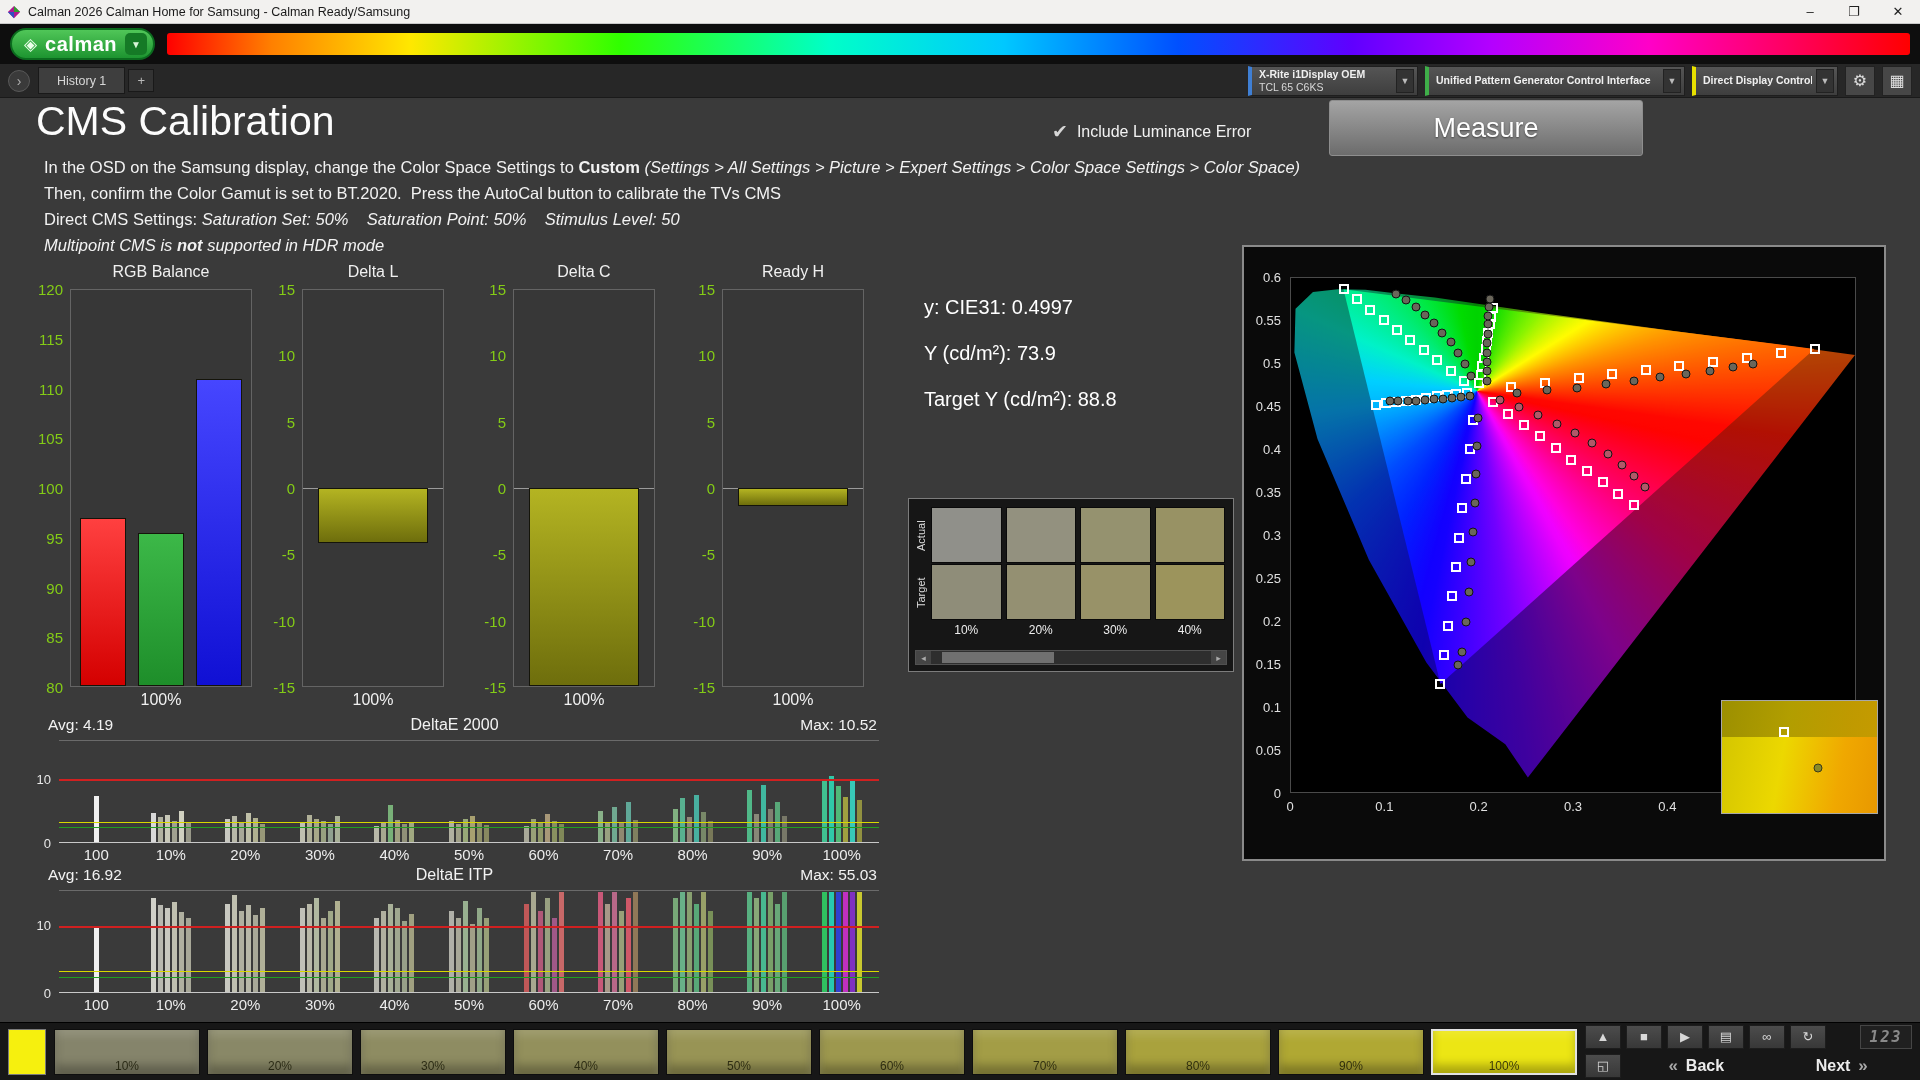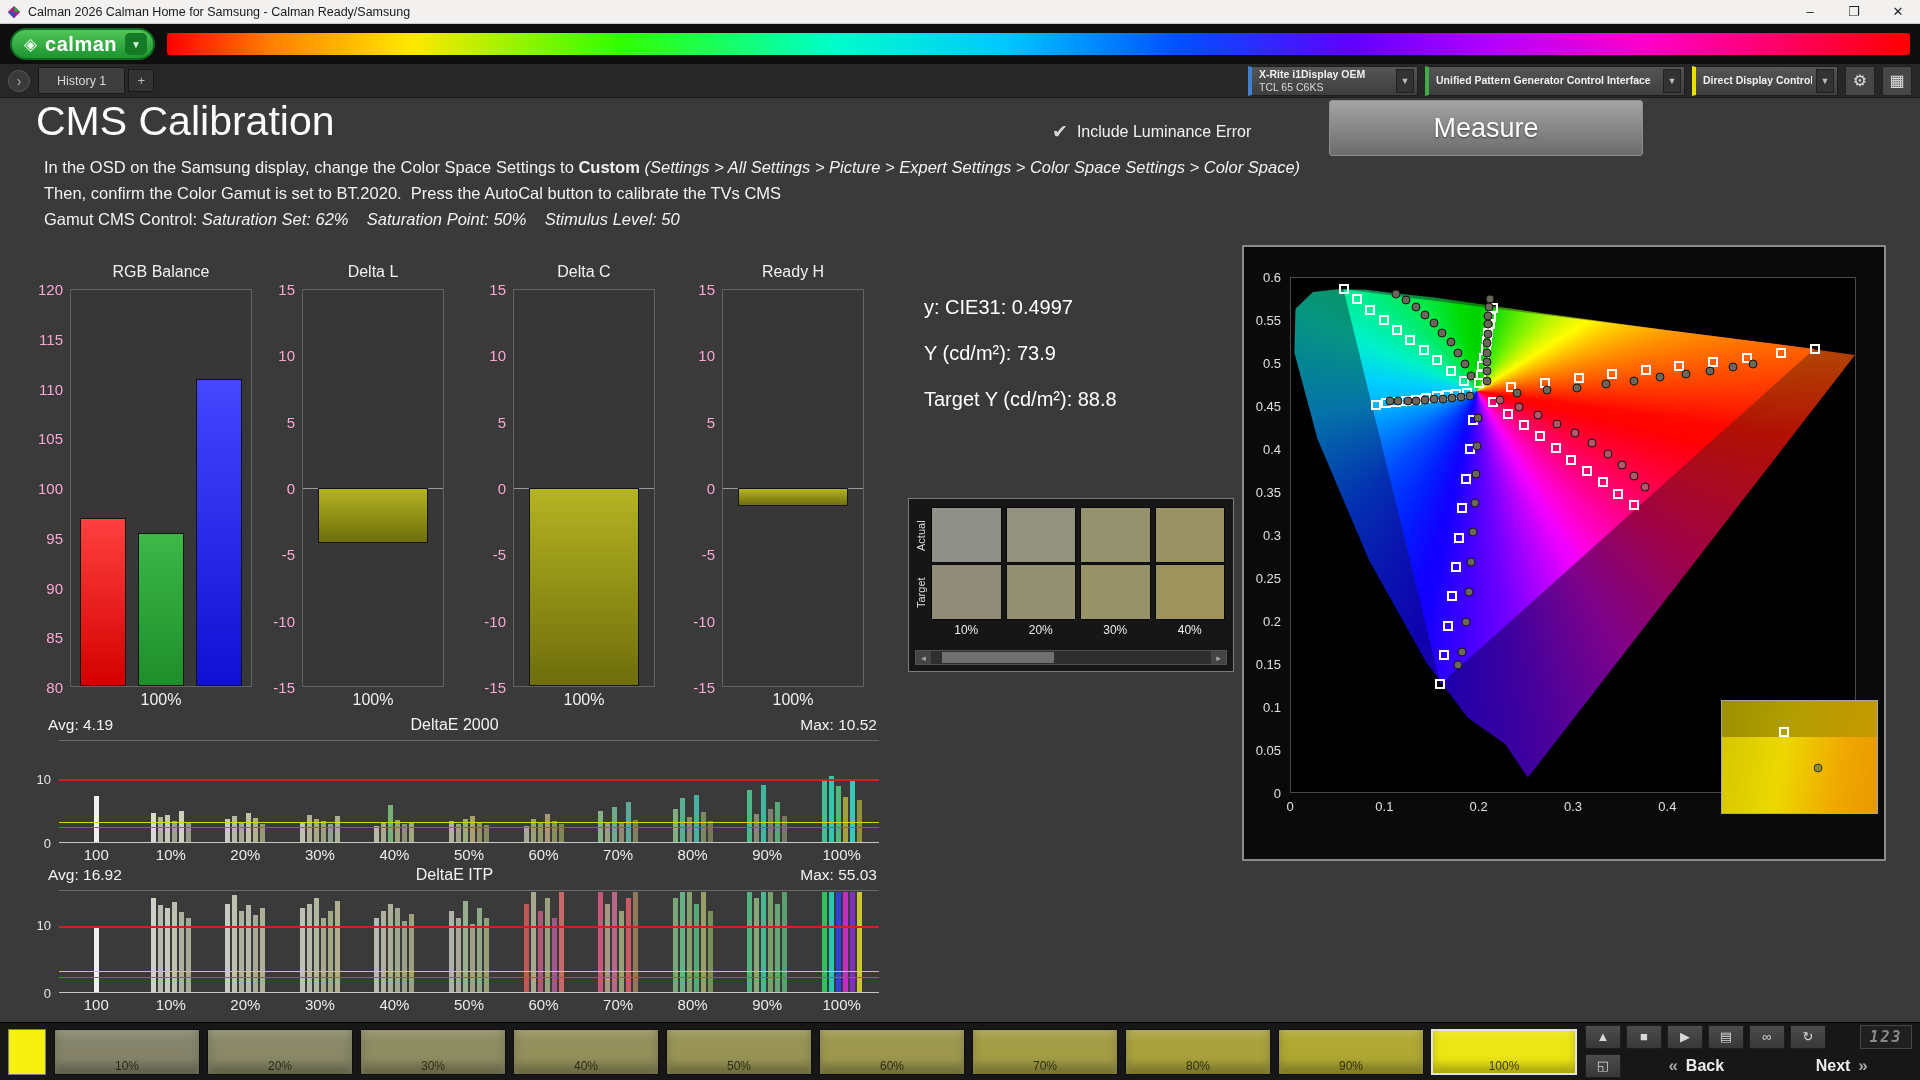--- a/index.html
+++ b/index.html
@@ -67,21 +67,21 @@
   .mini-chart{position:absolute;top:165px;display:grid;grid-template-columns:46px 1fr;
               grid-template-rows:26px 398px 26px;}
   .chart-rgb{left:24px;width:228px;}
   .chart-dl{left:256px;width:188px;}
   .chart-dc{left:467px;width:188px;}
   .chart-dh{left:676px;width:188px;}
   .mc-title{grid-area:1/2/2/3;text-align:center;font-size:16px;color:#f0f0f0;}
   .mc-yaxis{grid-area:2/1/3/2;position:relative;}
   .mc-plot{grid-area:2/2/3/3;position:relative;border:1px solid #646464;background:rgba(0,0,0,.05);}
   .mc-xlabel{grid-area:3/2/4/3;text-align:center;font-size:16px;color:#f0f0f0;padding-top:4px;}
-  .ytick{position:absolute;right:7px;transform:translateY(-50%);font-size:15px;color:#f9a8d4;}
+  .ytick{position:absolute;right:7px;transform:translateY(-50%);font-size:15px;color:#84cc16;}
   .zline{position:absolute;left:0;right:0;height:1px;background:#9a9a9a;}
   .mbar{position:absolute;border:1px solid #14140a;}
 
   
   .readouts{position:absolute;left:924px;top:186px;width:320px;}
   .readout{height:46px;display:flex;align-items:center;font-size:20px;color:#fff;}
   .swatch-panel{position:absolute;left:908px;top:400px;width:326px;height:174px;background:#161616;
                 border:1px solid #7c7c7c;}
   .sw-rot{position:absolute;left:3px;top:8px;height:114px;display:flex;flex-direction:column;width:17px;}
   .sw-rot span{writing-mode:vertical-rl;transform:rotate(180deg);font-size:11px;color:#ddd;flex:1;
@@ -230,21 +230,22 @@
 
     <div class="lum">
       <span class="lum-check">✔</span>
       <span>Include Luminance Error</span>
     </div>
     <div class="measure-btn">Measure</div>
 
     <div class="instructions" id="instructions">
         <div class="instr-line"><span>In the OSD on the Samsung display, change the Color Space Settings to </span><span class="bold">Custom</span><span> </span><span class="italic">(Settings &gt; All Settings &gt; Picture &gt; Expert Settings &gt; Color Space Settings &gt; Color Space)</span></div>
         <div class="instr-line"><span>Then, confirm the Color Gamut is set to BT.2020.  Press the AutoCal button to calibrate the TVs CMS</span></div>
-        <div class="instr-line"><span>Gamut CMS Control: </span><span class="italic">Saturation Set: 62%</span><span>    </span><span class="italic">Saturation Point: 50%</span><span>    </span><span class="italic">Stimulus Level: 50</span></div>
+        <div class="instr-line"><span>Direct CMS Settings: </span><span class="italic">Saturation Set: 50%</span><span>    </span><span class="italic">Saturation Point: 50%</span><span>    </span><span class="italic">Stimulus Level: 50</span></div>
+        <div class="instr-line"><span class="italic">Multipoint CMS is </span><span class="bold italic">not</span><span class="italic"> supported in HDR mode</span></div>
       </div>
 
     <div class="mini-chart chart-rgb">
       <div class="mc-title">RGB Balance</div>
       <div class="mc-yaxis">
           <div class="ytick" style="top: 0%;">120</div>
           <div class="ytick" style="top: 12.5%;">115</div>
           <div class="ytick" style="top: 25%;">110</div>
           <div class="ytick" style="top: 37.5%;">105</div>
           <div class="ytick" style="top: 50%;">100</div>

